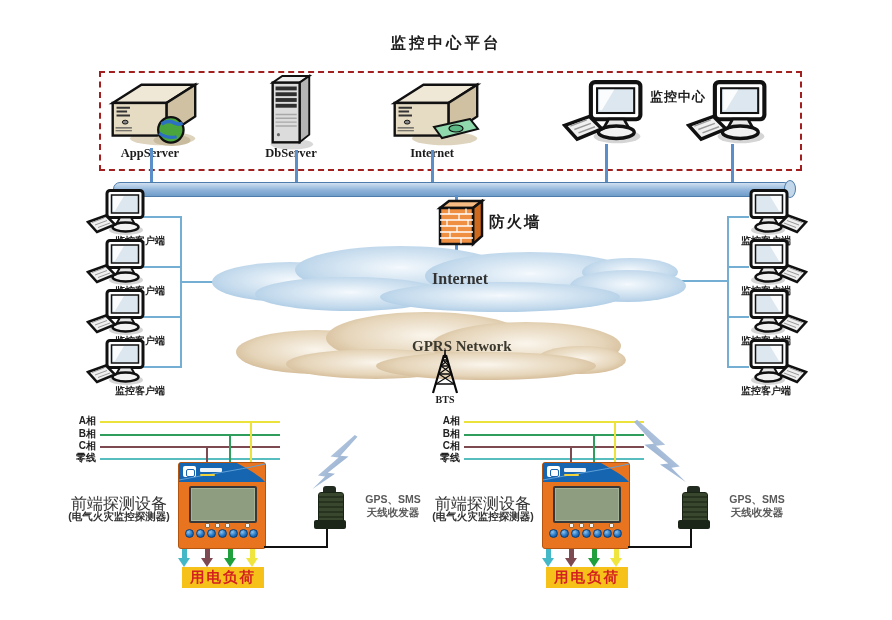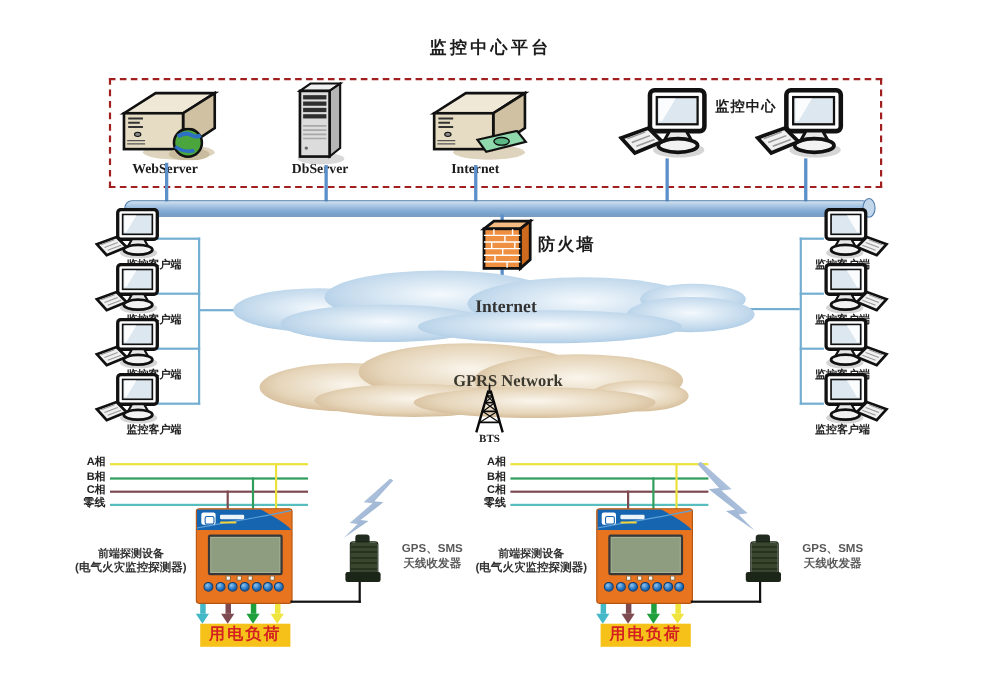--- a/index.html
+++ b/index.html
@@ -52,21 +52,21 @@
            border:2px solid #383838;border-radius:2px;box-shadow:inset 0 0 0 1px #a6b296;}
   .led{position:absolute;top:60px;width:3px;height:3px;background:#f4f4f4;border:1px solid #9a6a30;border-radius:1px;}
   .btn{position:absolute;top:66px;width:7px;height:7px;border-radius:50%;border:1px solid #0a3f77;
        background:radial-gradient(circle at 35% 30%,#8cc3ec,#1d6ebe 60%,#0d4f92);}
   .arr{position:absolute;width:13px;}
   .arr .shaft{width:5px;height:9px;margin:0 auto;}
   .arr .head{width:0;height:0;border-left:6.5px solid transparent;border-right:6.5px solid transparent;}
   .load-box{position:absolute;left:120px;top:154px;width:82px;height:21px;background:#f6c21a;
             color:#d42020;font-size:14.5px;font-weight:bold;letter-spacing:2px;text-align:center;line-height:21px;}
   .dev-label{position:absolute;left:0px;top:84px;width:114px;text-align:center;color:#333;line-height:13px;}
-  .dev-label .l1{font-size:10px;font-weight:bold;}
+  .dev-label .l1{font-size:16px;font-weight:normal;}
   .dev-label .l2{font-size:10.5px;font-weight:bold;}
   .gps-label{position:absolute;left:292px;top:80px;width:78px;text-align:center;color:#5a5a5a;
              font-size:10.5px;font-weight:600;line-height:13px;}
   .wire{position:absolute;background:#111;}
   .ant-cap{position:absolute;left:261px;top:73px;width:13px;height:8px;background:#222b20;border-radius:3px 3px 0 0;}
   .ant-body{position:absolute;left:256px;top:79px;width:24px;height:30px;border-radius:3px;
             background:repeating-linear-gradient(#3a472f 0 3px,#27331f 3px 5px);border:1px solid #1a2415;}
   .ant-base{position:absolute;left:252px;top:107px;width:32px;height:9px;background:#1c2618;border-radius:2px;}
 </style>
 </head>
@@ -163,21 +163,21 @@
     </svg>
   <svg class="abs" style="left:263px;top:74px;width:54px;height:77px">
       <use href="#srv-db"></use>
     </svg>
   <svg class="abs" style="left:385px;top:78px;width:100px;height:71px">
       <use href="#srv-box"></use>
     </svg>
   <svg class="abs" style="left:432px;top:118px;width:48px;height:22px">
       <use href="#card"></use>
     </svg>
-  <div class="txt srv-label" style="left:105px;top:146px">WebServer</div>
+  <div class="txt srv-label" style="left:105px;top:146px">AppServer</div>
   <div class="txt srv-label" style="left:246px;top:146px">DbServer</div>
   <div class="txt srv-label" style="left:387px;top:146px">Internet</div>
 
   <svg class="abs" style="left:562px;top:80px;width:88px;height:66px">
       <use href="#ws"></use>
     </svg>
   <svg class="abs" style="left:686px;top:80px;width:88px;height:66px">
       <use href="#ws"></use>
     </svg>
   <div class="txt mc-label">监控中心</div>

